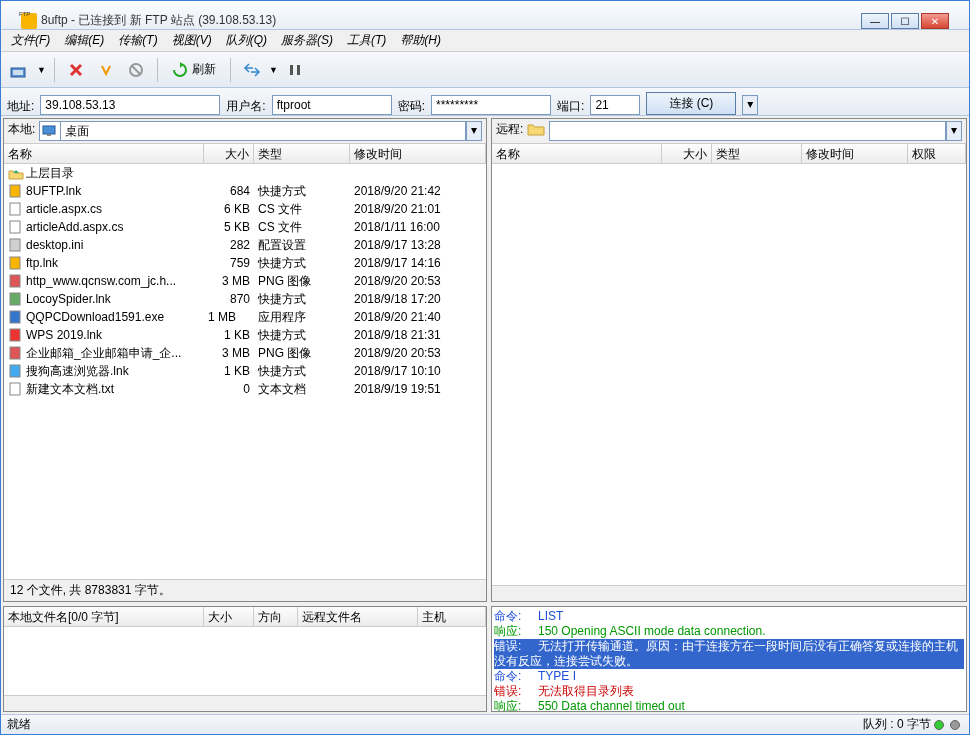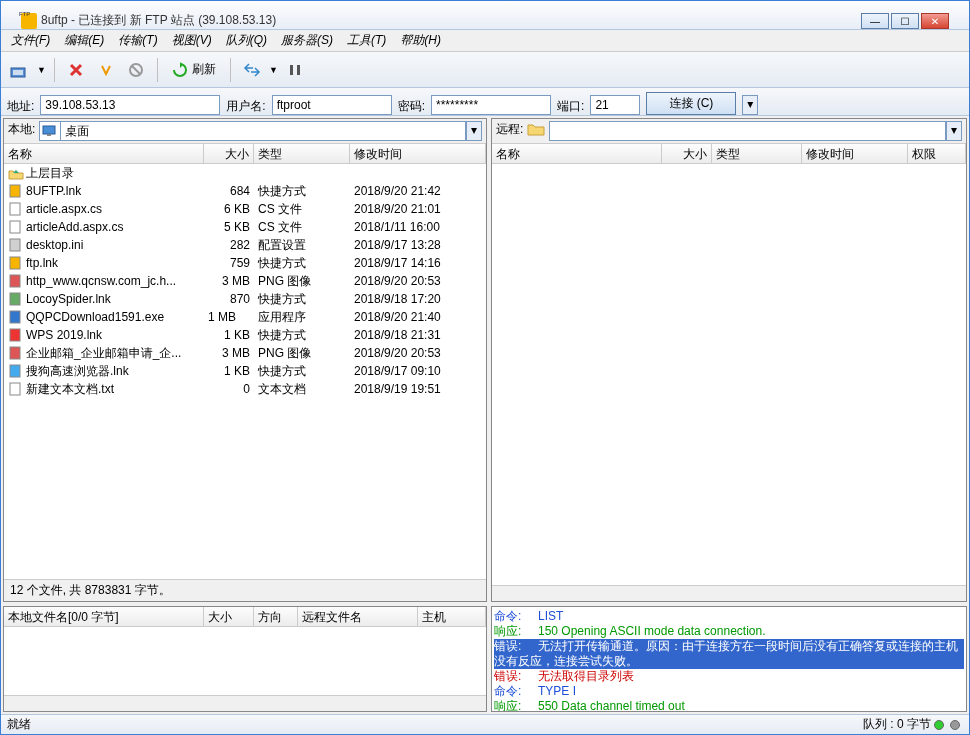--- a/index.html
+++ b/index.html
@@ -258,21 +258,21 @@
           <div class="c" style="width:50px;text-align:right">3 MB</div>
           <div class="c" style="width:96px">PNG 图像</div>
           <div class="c" style="flex:1">2018/9/20 20:53</div>
         </div>
         <div class="frow">
           <div class="c" style="width:200px"><span class="fico"><svg width="16" height="14">
                 <rect x="2" y="1" width="10" height="12" fill="#4ae" stroke="#888"></rect>
               </svg></span>搜狗高速浏览器.lnk</div>
           <div class="c" style="width:50px;text-align:right">1 KB</div>
           <div class="c" style="width:96px">快捷方式</div>
-          <div class="c" style="flex:1">2018/9/17 09:10</div>
+          <div class="c" style="flex:1">2018/9/17 10:10</div>
         </div>
         <div class="frow">
           <div class="c" style="width:200px"><span class="fico"><svg width="16" height="14">
                 <rect x="2" y="1" width="10" height="12" fill="#fff" stroke="#888"></rect>
               </svg></span>新建文本文档.txt</div>
           <div class="c" style="width:50px;text-align:right">0</div>
           <div class="c" style="width:96px">文本文档</div>
           <div class="c" style="flex:1">2018/9/19 19:51</div>
         </div>
       </div>
@@ -311,22 +311,22 @@
       <div class="col" style="width:120px">远程文件名</div>
       <div class="col" style="flex:1">主机</div>
     </div>
     <div class="filelist"></div>
     <div class="scrollbar-h"></div>
   </div>
   <div class="logpane" id="logpane">
       <div><span class="log-cmd" style="display:inline-block;width:44px">命令:</span><span class="log-cmd">LIST</span></div>
       <div><span class="log-resp" style="display:inline-block;width:44px">响应:</span><span class="log-resp">150 Opening ASCII mode data connection.</span></div>
       <div class="log-sel"><span class="" style="display:inline-block;width:44px">错误:</span><span class="">无法打开传输通道。原因：由于连接方在一段时间后没有正确答复或连接的主机没有反应，连接尝试失败。</span></div>
+      <div><span class="log-cmd" style="display:inline-block;width:44px">命令:</span><span class="log-cmd">TYPE I</span></div>
       <div><span class="log-err" style="display:inline-block;width:44px">错误:</span><span class="log-err">无法取得目录列表</span></div>
-      <div><span class="log-cmd" style="display:inline-block;width:44px">命令:</span><span class="log-cmd">TYPE I</span></div>
       <div><span class="log-resp" style="display:inline-block;width:44px">响应:</span><span class="log-resp">550 Data channel timed out</span></div>
     </div>
 </div>
 
 <div class="statusbar">
   <span>就绪</span>
   <span class="spacer"></span>
   <span>队列 : 0 字节</span>
   <span class="led green"></span>
   <span class="led grey"></span>

